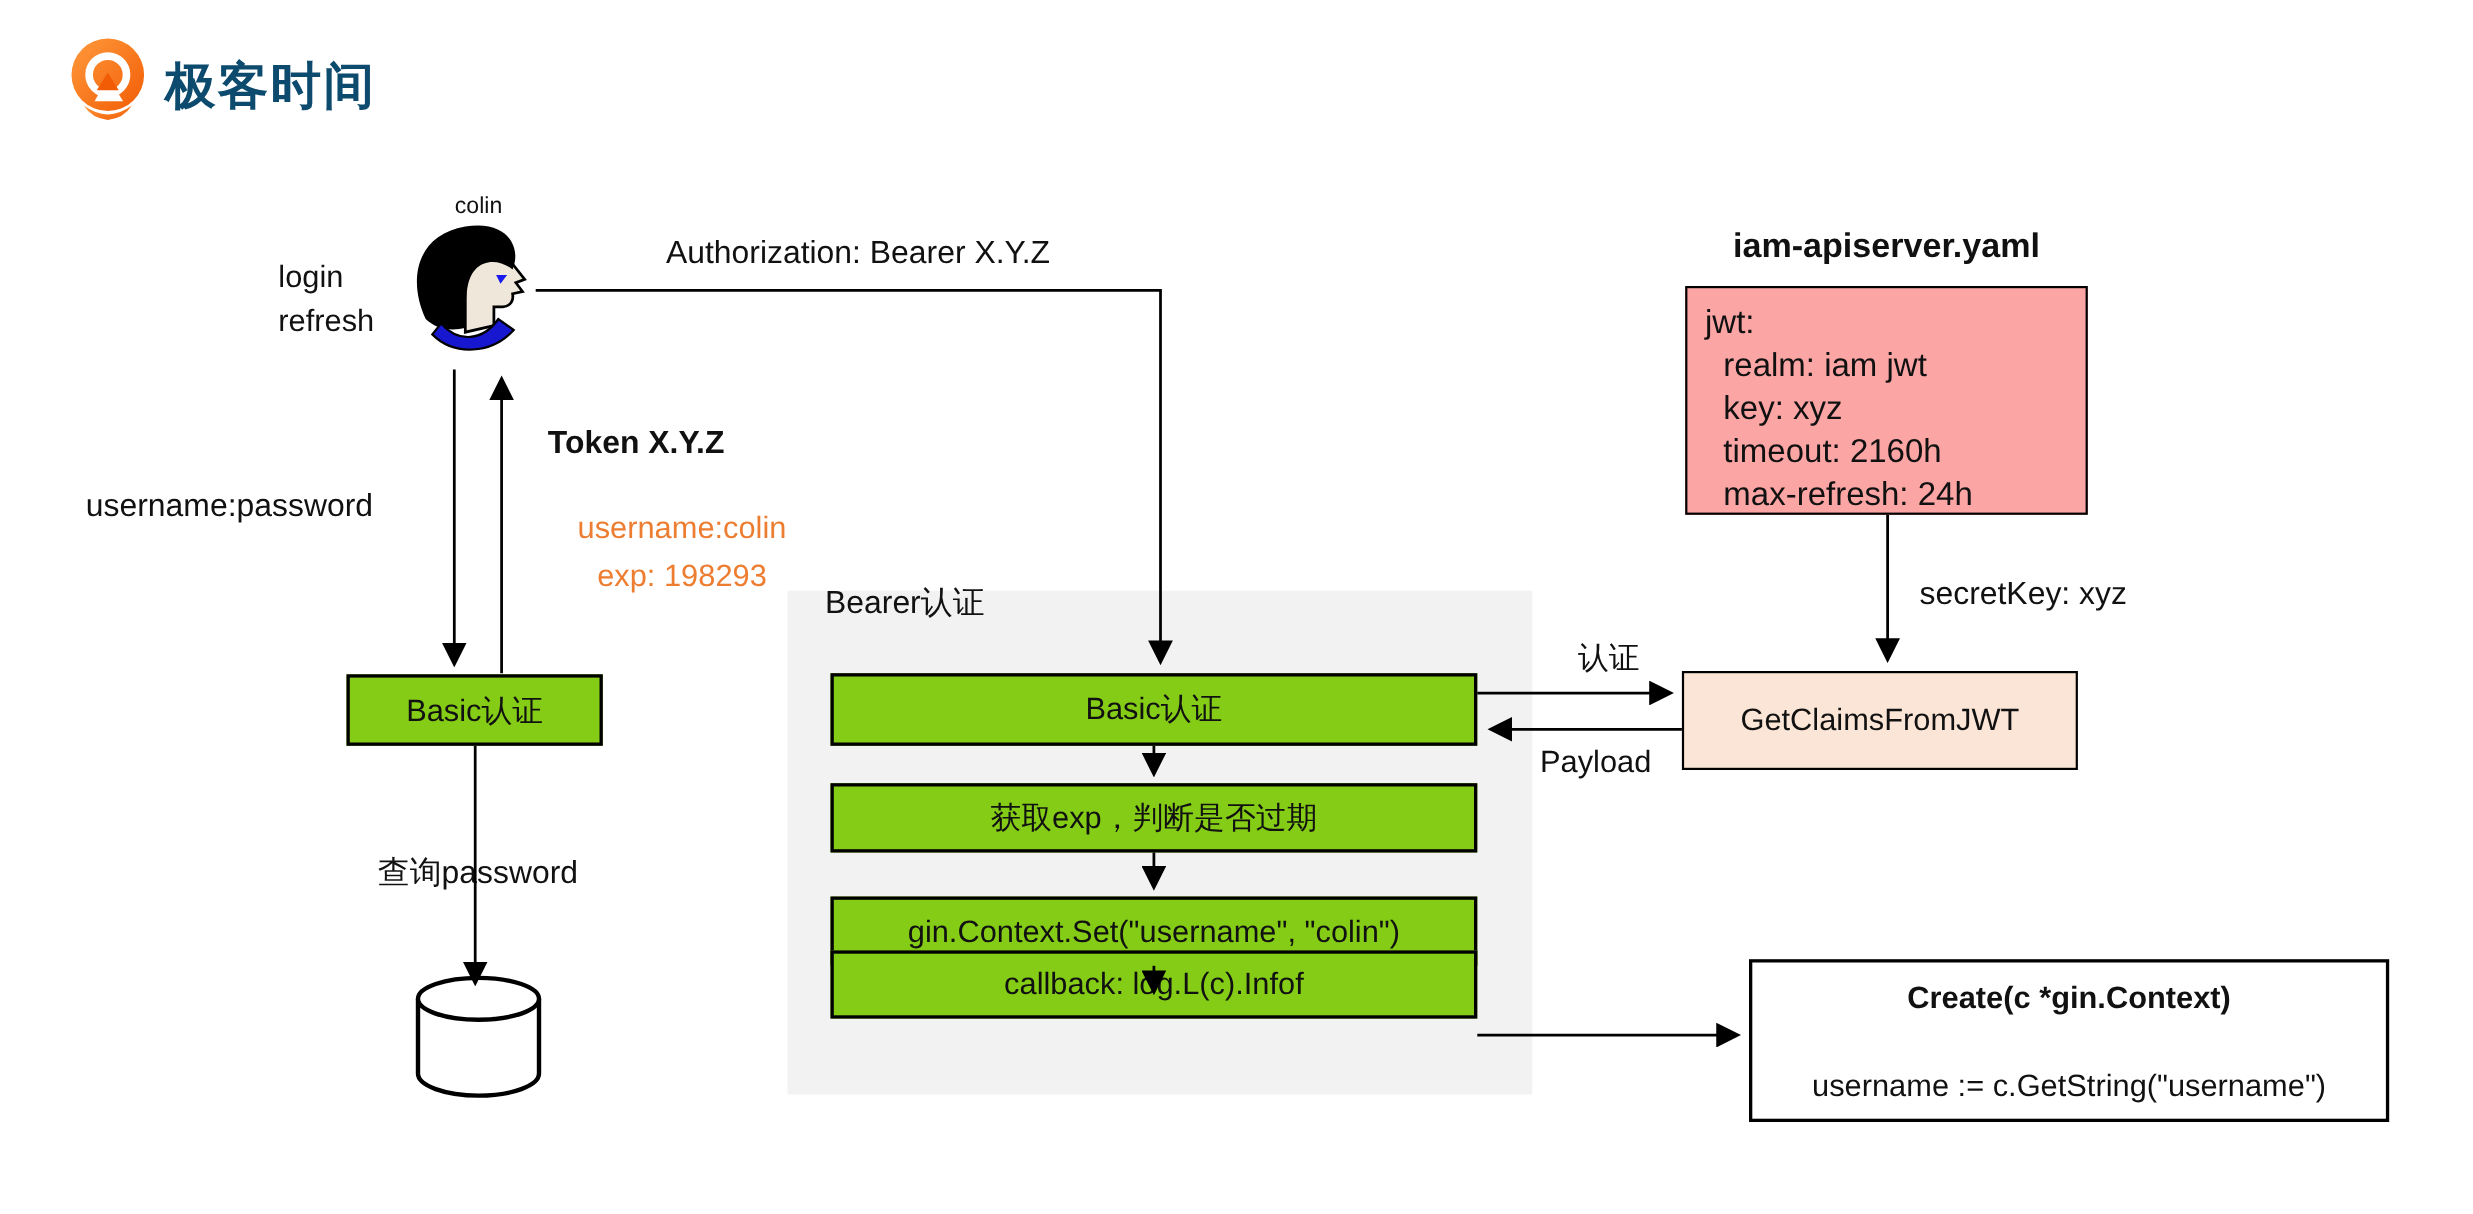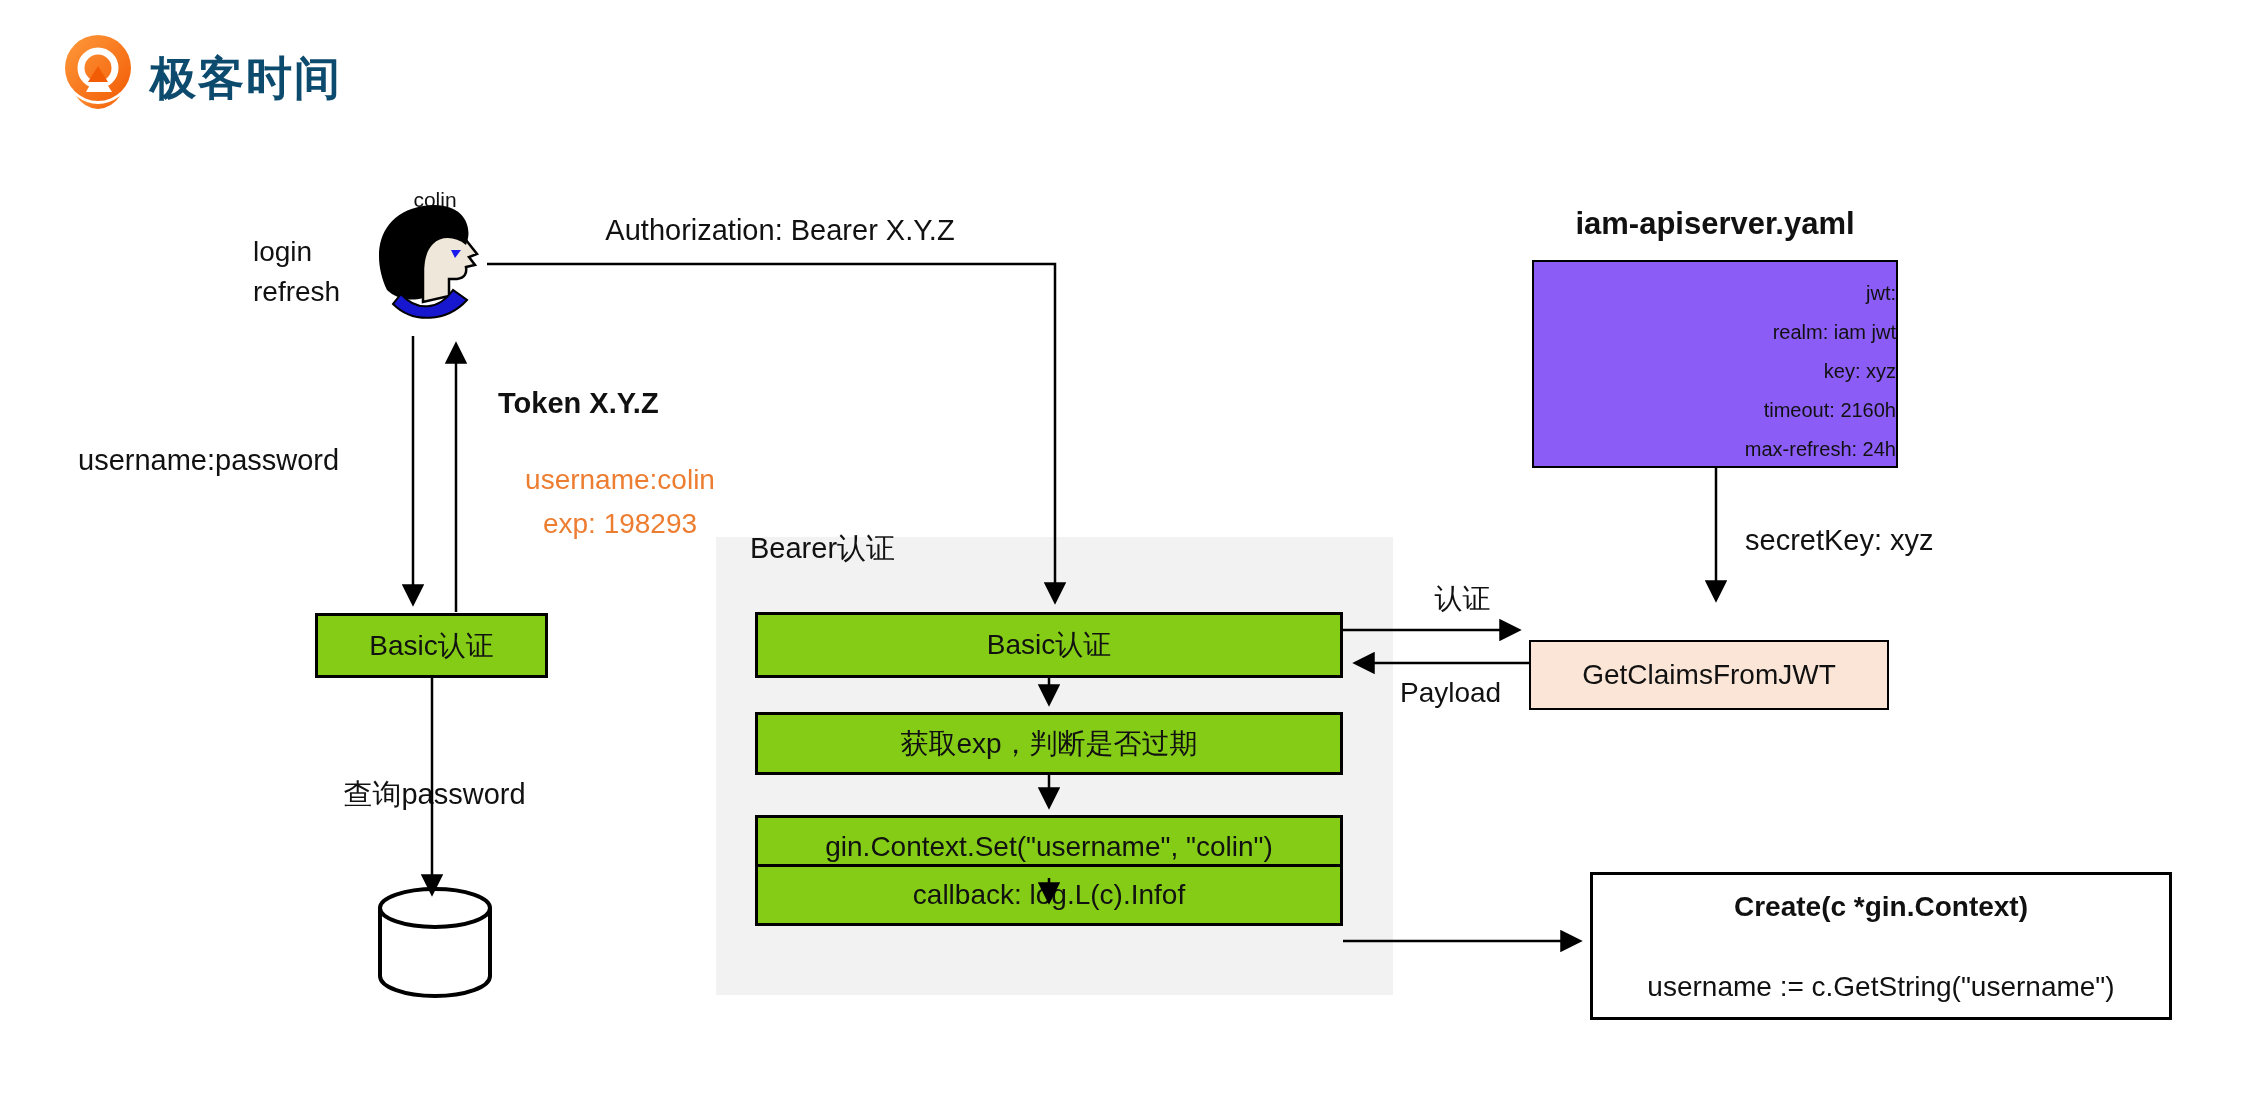--- a/index.html
+++ b/index.html
@@ -14,22 +14,22 @@
   
   .brand-text{font-size:46px;font-weight:bold;color:#0c4a6e;letter-spacing:2px;}
   
   .node{
     box-sizing:border-box;border:3px solid #000;background:#84cc16;
     display:flex;align-items:center;justify-content:center;
     font-size:28px;white-space:nowrap;
   }
   .group{background:#f2f2f2;}
   .config-box{
-    box-sizing:border-box;border:2.5px solid #000;background:#8b5cf6;
-    font-size:20px;line-height:39px;padding:12px 0 0 16px;text-align:right;
+    box-sizing:border-box;border:2.5px solid #000;background:#fca5a5;
+    font-size:30px;line-height:39px;padding:12px 0 0 16px;
   }
   .config-box .cfg-line{white-space:pre;}
   .jwt-node{background:#fbe5d6;}
   .create-box{
     box-sizing:border-box;border:3px solid #000;background:#fff;
     display:flex;flex-direction:column;justify-content:space-between;
     padding:16px 8px 14px 8px;text-align:center;
   }
   .create-box .t{font-size:28px;font-weight:bold;}
   .create-box .b{font-size:28px;}
@@ -52,21 +52,21 @@
       </defs>
       <circle cx="40" cy="36" r="33" fill="url(#lg)"></circle>
       <path d="M18,64 Q40,80 62,64 Q54,76 40,77 Q26,76 18,64 Z" fill="url(#lg)"></path>
       <circle cx="40" cy="36" r="17" fill="none" stroke="#fff" stroke-width="7"></circle>
       <polygon points="40,38 54,60 28,60" fill="#fff"></polygon>
       <polygon points="40,34 50,50 30,50" fill="#f25c05"></polygon>
     </svg>
   </div>
   <div class="abs brand-text" style="left:150px;top:48px;">极客时间</div>
 
-  <div class="abs lbl center" style="left:385px;top:175px;width:100px;font-size:21px;margin-top:12px;">colin</div>
+  <div class="abs lbl center" style="left:385px;top:175px;width:100px;font-size:21px;">colin</div>
 
   <div class="abs" style="left:373px;top:198px;width:118px;height:138px;">
     <svg width="118" height="138" viewBox="0 0 118 138">
 
       <path d="M52,42 C66,30 86,32 93,42 L104,56 L96,59 L102,67 L93,69 C94,75 92,80 84,81 L76,81 L76,98 L50,104 L50,50 Z" fill="#efe7d9" stroke="#000" stroke-width="2.5"></path>
 
       <path d="M14,92 C-2,58 4,16 50,8 C88,2 100,26 94,44 L93,47 C82,38 68,38 60,46 C52,54 50,66 50,100 C36,104 22,100 14,92 Z" fill="#000"></path>
 
       <polygon points="78,52 88,52 82,60" fill="#1a1aee"></polygon>
 
@@ -113,21 +113,21 @@
   <div class="abs config-box" style="left:1532px;top:260px;width:366px;height:208px;">
     <div class="cfg-line">jwt:</div>
     <div class="cfg-line">  realm: iam jwt</div>
     <div class="cfg-line">  key: xyz</div>
     <div class="cfg-line">  timeout: 2160h</div>
     <div class="cfg-line">  max-refresh: 24h</div>
   </div>
 
   <div class="abs lbl" style="left:1745px;top:522px;">secretKey: xyz</div>
 
-  <div class="abs node jwt-node" style="left:1529px;top:640px;width:360px;height:70px;border-width:2.5px;">GetClaimsFromJWT</div>
+  <div class="abs node jwt-node" style="left:1529px;top:610px;width:360px;height:90px;border-width:2.5px;">GetClaimsFromJWT</div>
 
   <div class="abs lbl center" style="left:1405px;top:583px;width:115px;font-size:28px;font-family:Liberation Mono, monospace;">认证</div>
   <div class="abs lbl" style="left:1400px;top:675px;font-size:28px;">Payload</div>
 
   <div class="abs create-box" style="left:1590px;top:872px;width:582px;height:148px;">
     <div class="t">Create(c *gin.Context)</div>
     <div class="b">username := c.GetString("username")</div>
   </div>
 
   <svg class="arrow-layer" width="2248" height="1104" viewBox="0 0 2248 1104">

